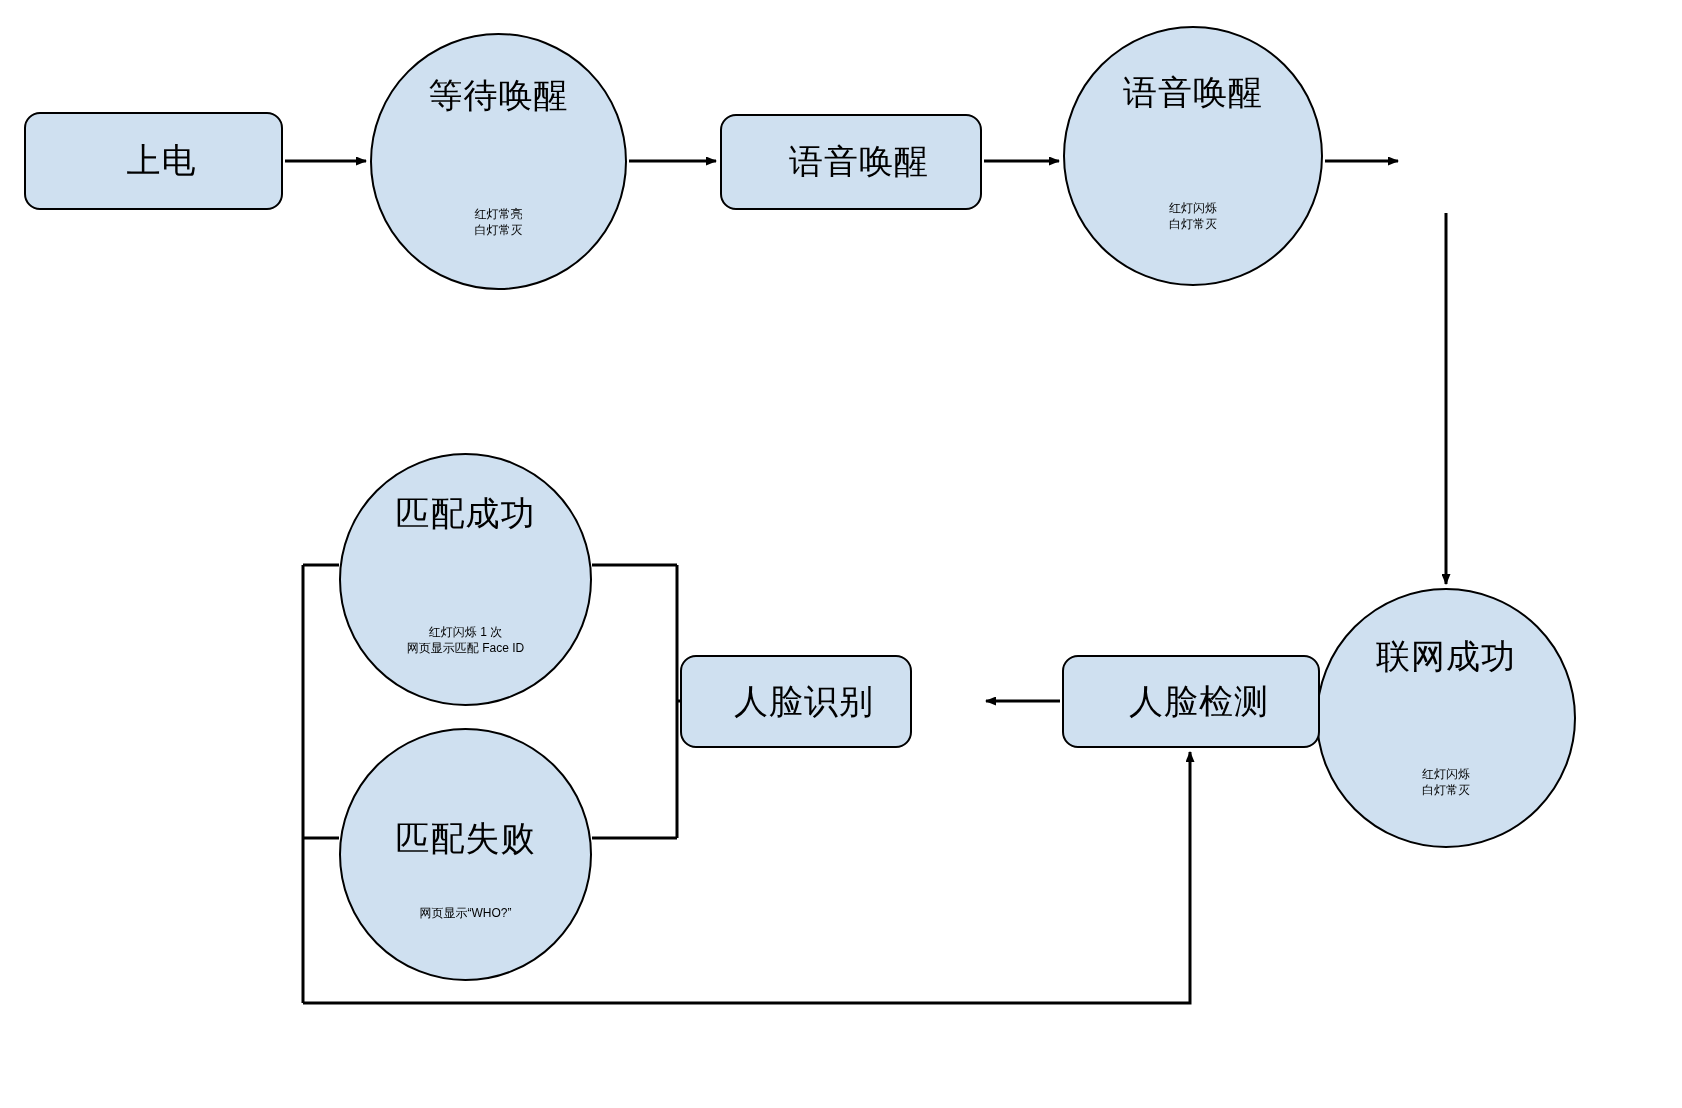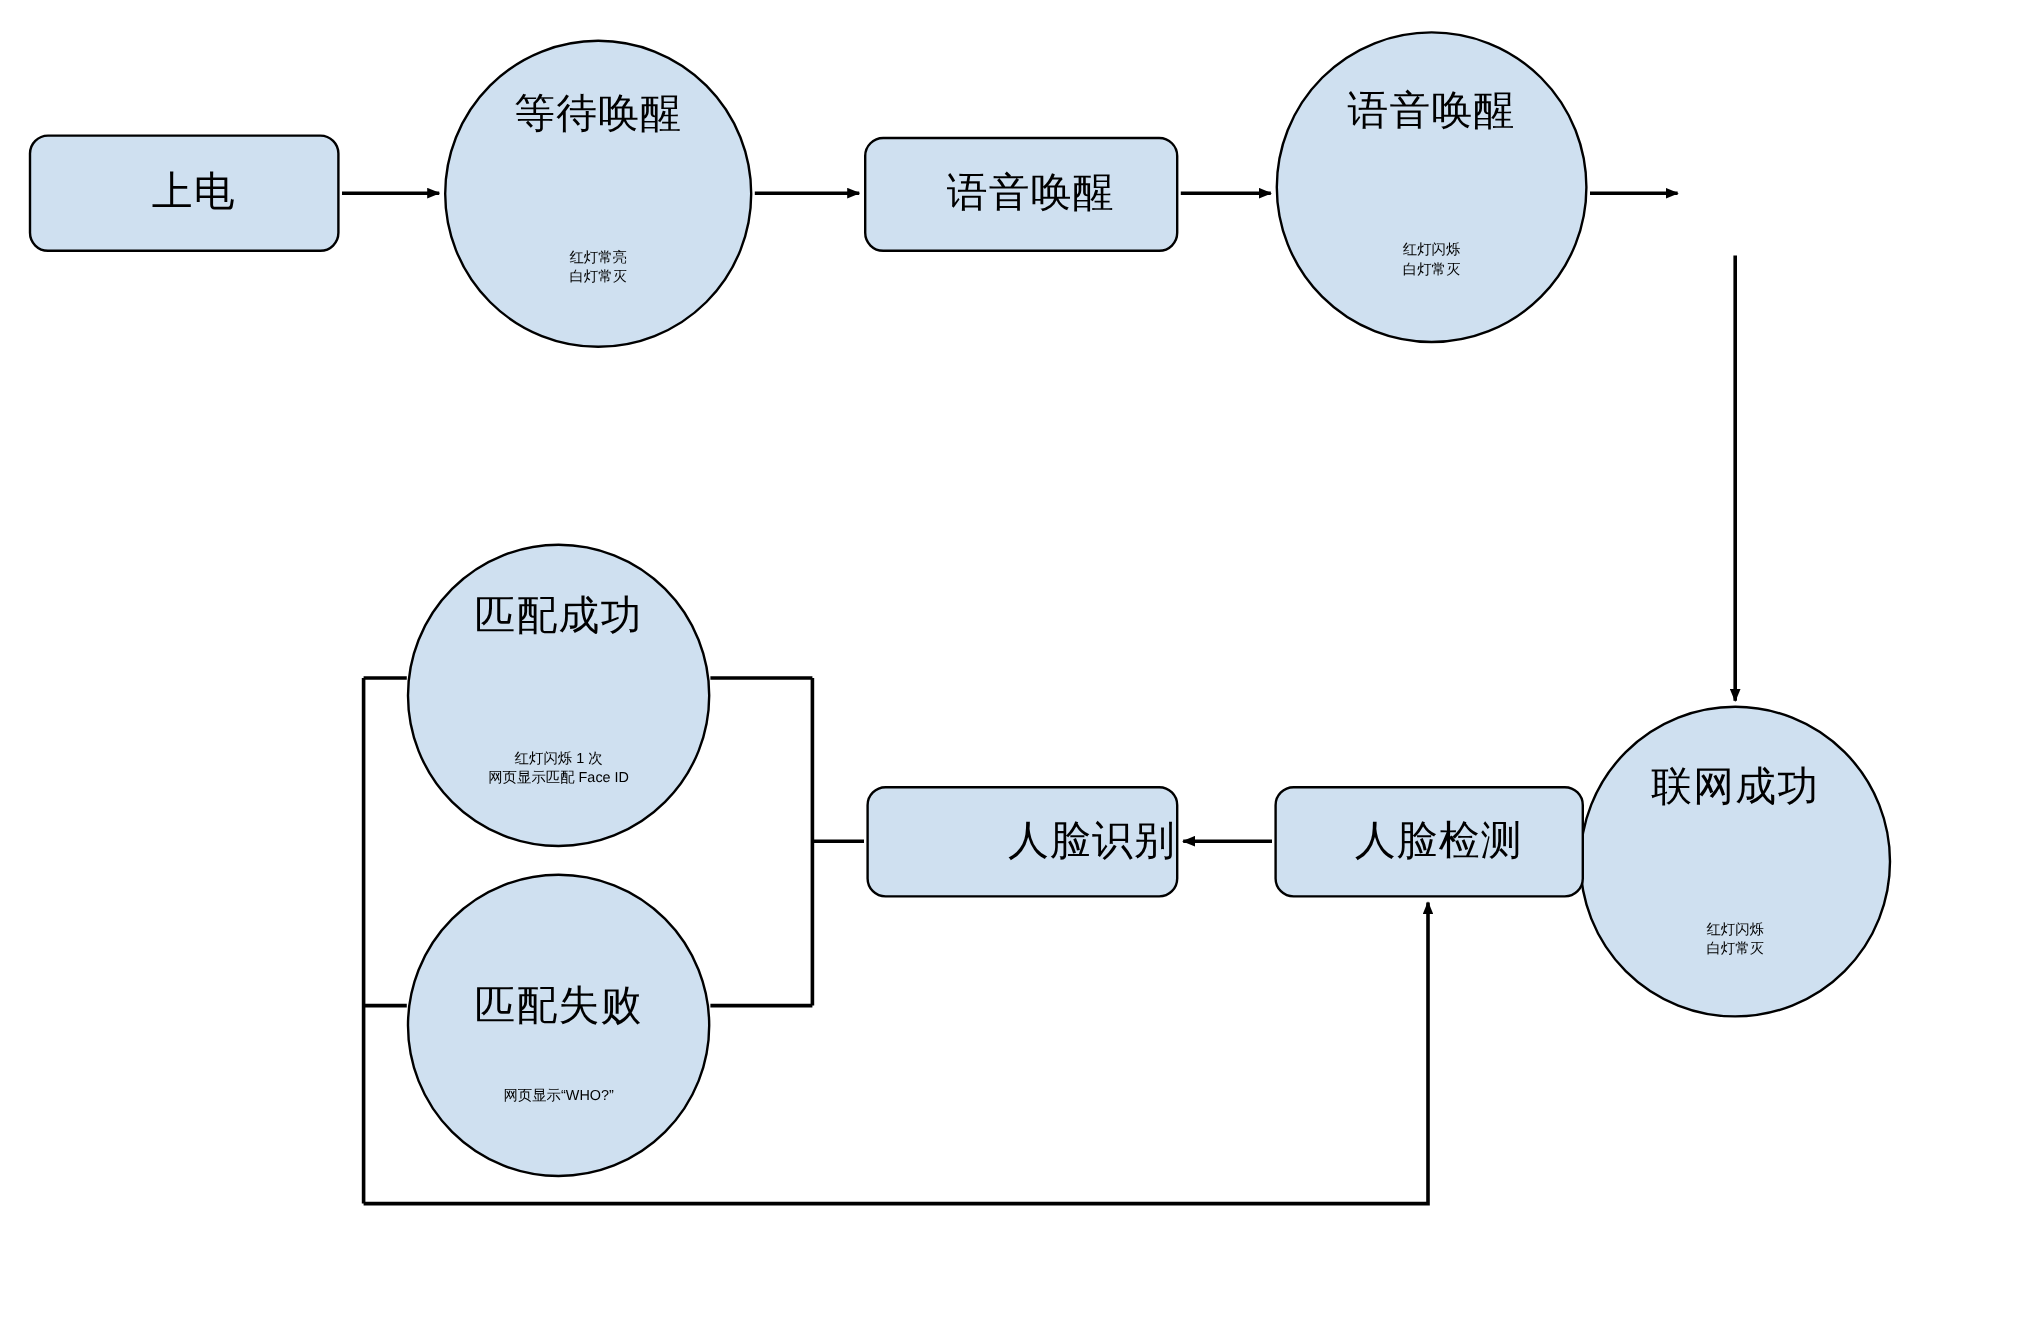--- a/index.html
+++ b/index.html
@@ -68,21 +68,21 @@
     bottom: 44px;
   }
   
   #n-power      { left: 24px;   top: 112px; width: 259px; height: 98px; }
   #n-waitwake   { left: 370px;  top: 33px;  width: 257px; height: 257px; }
   #n-voicewake  { left: 720px;  top: 114px; width: 262px; height: 96px; }
   #n-waitnet    { left: 1063px; top: 26px;  width: 260px; height: 260px; }
   #n-connectnet { left: 1402px; top: 114px; width: 259px; height: 97px; }
   #n-netok      { left: 1316px; top: 588px; width: 260px; height: 260px; }
   #n-facedetect { left: 1062px; top: 655px; width: 258px; height: 93px; }
-  #n-facerecog  { left: 722px;  top: 655px; width: 260px; height: 93px; align-items: flex-end; }
+  #n-facerecog  { left: 680px;  top: 655px; width: 232px; height: 93px; }
   #n-matchok    { left: 339px;  top: 453px; width: 253px; height: 253px; }
   #n-matchfail  { left: 339px;  top: 728px; width: 253px; height: 253px; }
 
   #n-waitnet .node-title  { margin-top: 46px; }
   #n-netok   .node-title  { margin-top: 48px; }
   #n-matchok .node-title  { margin-top: 40px; }
   #n-matchfail .node-title{ margin-top: 90px; }
   #n-matchok .node-sub    { bottom: 48px; }
   #n-matchfail .node-sub  { bottom: 58px; }
   #n-waitwake .node-sub   { bottom: 50px; }

